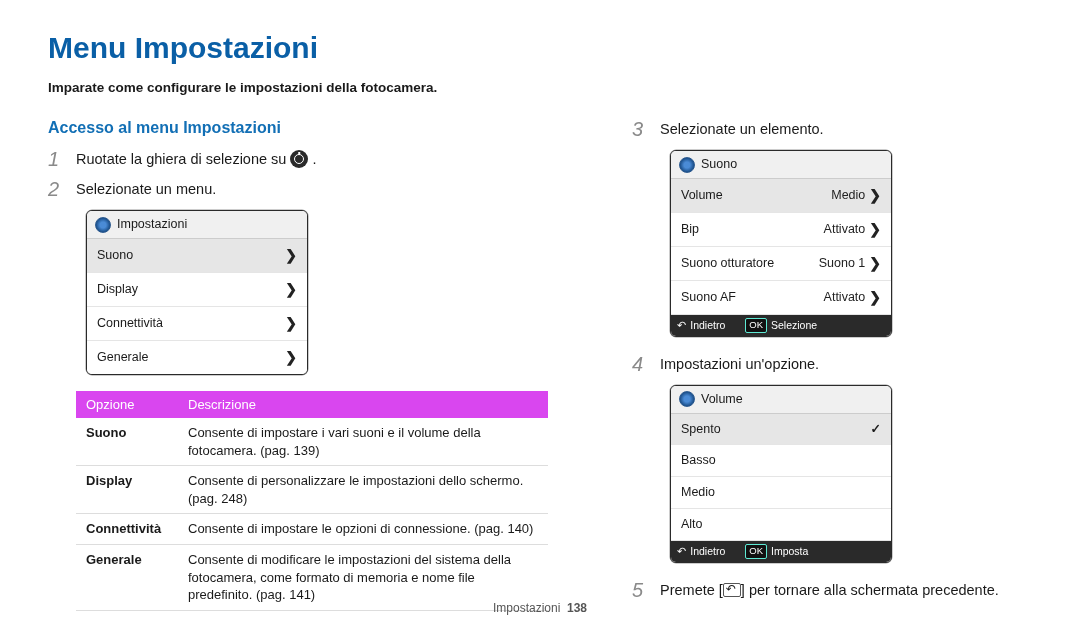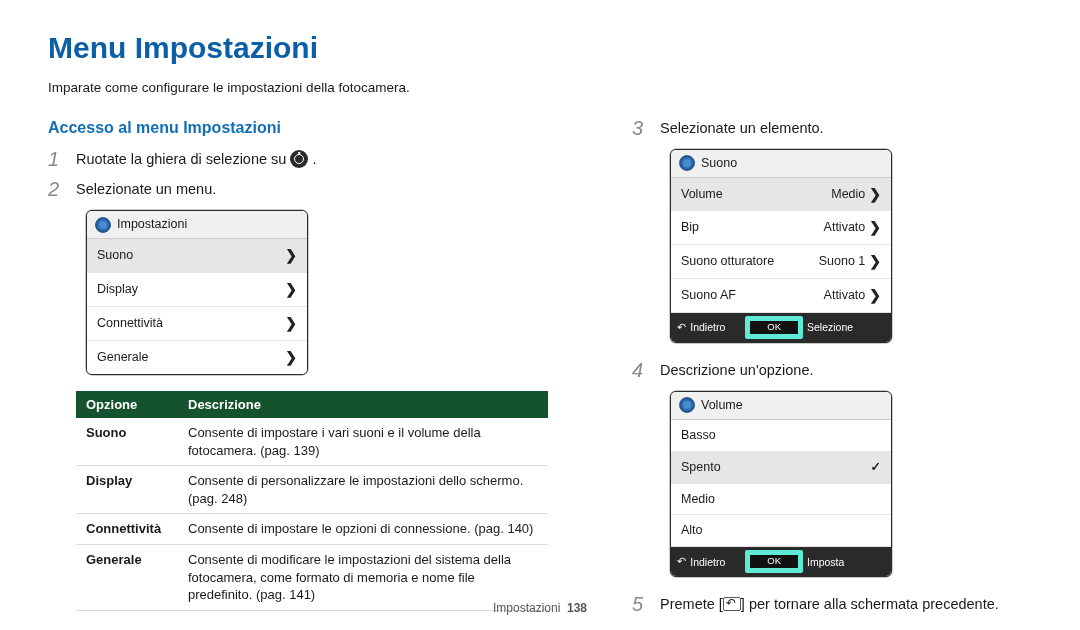--- a/index.html
+++ b/index.html
@@ -16,22 +16,23 @@
   }
   .title {
     color: #0a5fa6;
     font-size: 30px;
     font-weight: 700;
     margin-bottom: 10px;
   }
   .intro {
     font-size: 13.5px;
     margin-bottom: 20px;
-  }
-  .cols { display: flex; gap: 22px; }
+    font-weight: bold;
+  }
+  .cols { display: flex; gap: 22px; align-items: center; }
   .col-l { flex: 1; }
   .col-r { width: 400px; }
   .subtitle {
     color: #126fb5;
     font-size: 16px;
     font-weight: 700;
     margin-bottom: 10px;
   }
   .step {
     display: flex;
@@ -102,39 +103,39 @@
     font-size: 14px; font-weight: bold; color: #222;
   }
   .cam-val { color: #222; display:flex; align-items:center; gap:4px; }
   .cam-foot {
     background: #2a2a2a; color: #fff;
     display: flex; font-size: 10.5px;
     padding: 3px 6px; gap: 20px;
   }
   .cam-foot span { display:flex; align-items:center; gap:4px; }
   .kb {
-    border:5px solid #5eead4; border-radius:2px; padding:0 17px;
+    border:1px solid #5eead4; border-radius:2px; padding:0 3px;
     font-size:9.5px; background:#111;
   }
   .back-icn { font-size:11px; }
   .check { font-weight:bold; }
 
   
   .desc-table {
     width: 472px;
     border-collapse: collapse;
     font-size: 13px;
     margin-left: 28px;
   }
   .desc-table th {
-    background: #14532d;
+    background: #d946ef;
     color: #fff;
     text-align: left;
     padding: 5px 10px;
-    font-weight: 700;
+    font-weight: 400;
   }
   .desc-table td {
     padding: 6px 10px;
     border-bottom: 1px solid #ddd;
     vertical-align: top;
   }
   .desc-table td.opt { font-weight: 700; width: 102px; }
 
   .ret-icon {
     display:inline-block; width:18px; height:14px;
@@ -274,34 +275,34 @@
           </span>
         <span>
             <span class="kb">OK</span>
             <span>Selezione</span>
           </span>
       </div>
     </div>
 
     <div class="step">
       <div class="step-num">4</div>
-      <div class="step-text">Descrizione un'opzione.</div>
+      <div class="step-text">Impostazioni un'opzione.</div>
     </div>
 
     <div class="cam">
       <div class="cam-head">
         <span class="cam-dial"></span>
         <span>Volume</span>
       </div>
-      <div class="cam-row">
-        <span>Basso</span>
-      </div>
       <div class="cam-row sel">
         <span>Spento</span>
         <span class="check">✓</span>
+      </div>
+      <div class="cam-row">
+        <span>Basso</span>
       </div>
       <div class="cam-row">
         <span>Medio</span>
       </div>
       <div class="cam-row">
         <span>Alto</span>
       </div>
       <div class="cam-foot">
         <span>
             <span class="back-icn">↶</span>

